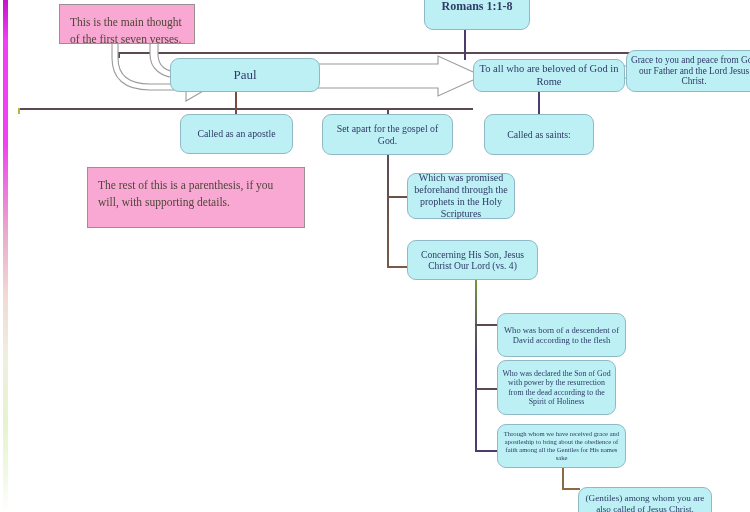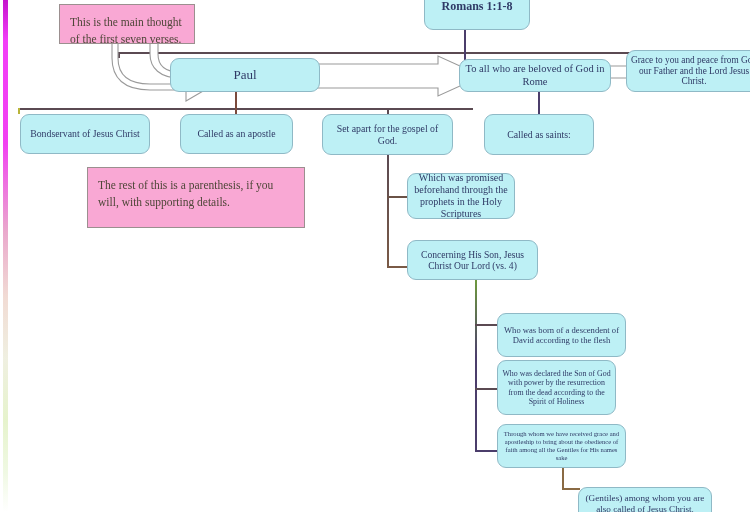--- a/index.html
+++ b/index.html
@@ -118,31 +118,28 @@
   </svg>
 
   <div class="node" style="left:424px;top:-18px;width:106px;height:48px;font-size:12px;font-weight:bold;">
     <span class="tx">Romans 1:1-8</span>
   </div>
 
   <div class="node" style="left:170px;top:58px;width:150px;height:34px;font-size:13px;">
     <span class="tx">Paul</span>
   </div>
 
-  <div class="node" style="left:459px;top:59px;width:152px;height:33px;font-size:10.5px;">
+  <div class="node" style="left:473px;top:59px;width:152px;height:33px;font-size:10.5px;">
     <span class="tx">To all who are beloved of God in Rome</span>
   </div>
 
   <div class="node" style="left:626px;top:50px;width:136px;height:42px;font-size:9.3px;">
     <span class="tx">Grace to you and peace from God our Father and the Lord Jesus Christ.</span>
   </div>
 
-  <div class="node" style="left:20px;top:114px;width:130px;height:40px;font-size:9.8px;">
-    <span class="tx">Bondservant of Jesus Christ</span>
-  </div>
 
   <div class="node" style="left:180px;top:114px;width:113px;height:40px;font-size:9.8px;">
     <span class="tx">Called as an apostle</span>
   </div>
 
   <div class="node" style="left:322px;top:114px;width:131px;height:41px;font-size:9.8px;">
     <span class="tx">Set apart for the gospel of God.</span>
   </div>
 
   <div class="node" style="left:484px;top:114px;width:110px;height:41px;font-size:9.8px;">

